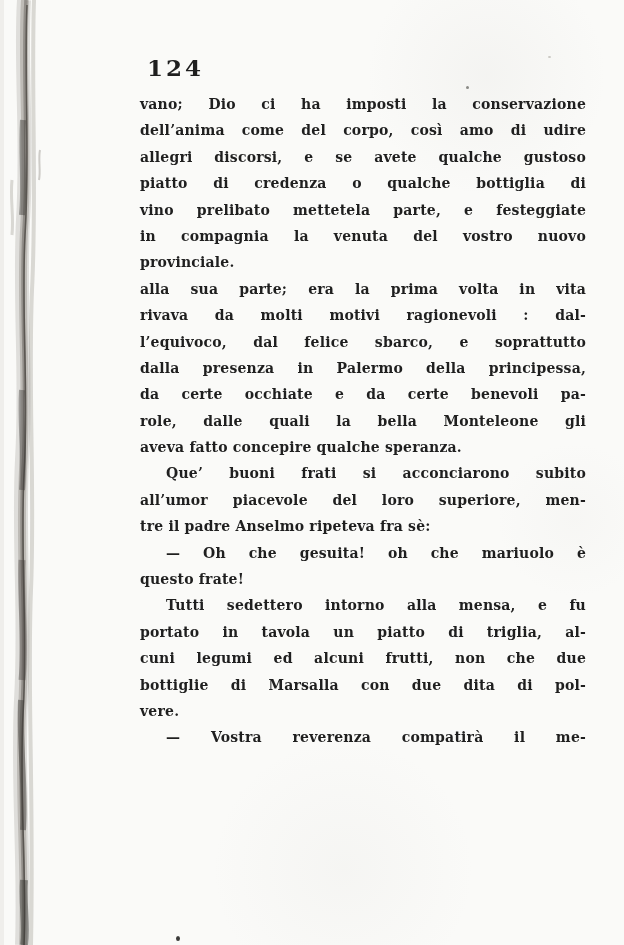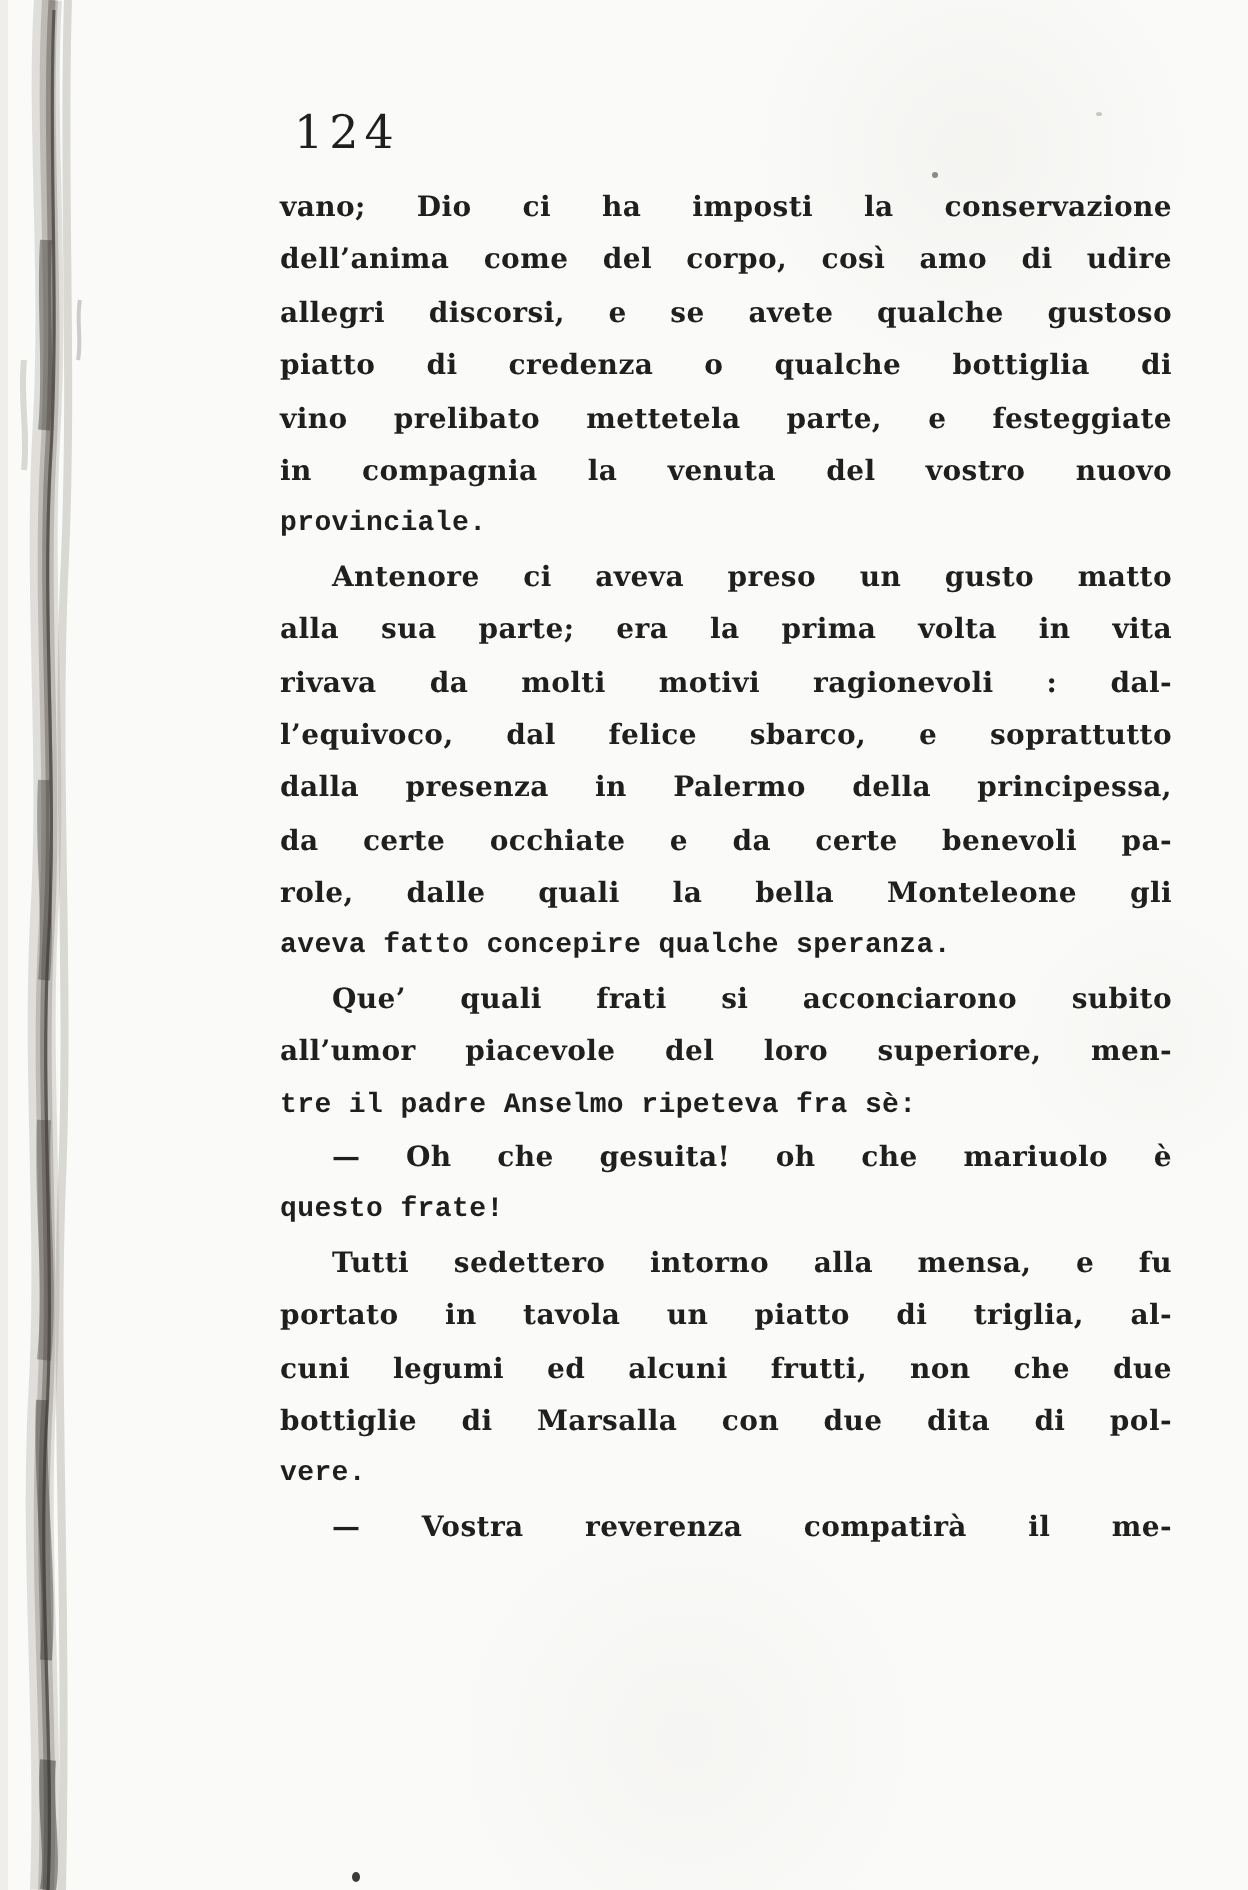--- a/index.html
+++ b/index.html
@@ -14,34 +14,34 @@
   .paper-tone{
     position:absolute;inset:0;
     background:
       radial-gradient(circle at 78% 8%, rgba(190,188,182,0.10), rgba(0,0,0,0) 12%),
       radial-gradient(circle at 55% 92%, rgba(190,188,182,0.08), rgba(0,0,0,0) 14%),
       radial-gradient(circle at 92% 55%, rgba(200,198,192,0.07), rgba(0,0,0,0) 10%);
   }
   .binding{position:absolute;left:0;top:0;}
   .page-number{
     position:absolute;left:147px;top:54px;
-    font-size:23px;font-weight:400;letter-spacing:3px;
+    font-size:23px;font-weight:700;letter-spacing:3px;
     color:var(--ink,#1f1f1f);
   }
   .text-block{
     position:absolute;left:140px;top:91px;width:446px;
     color:var(--ink,#1f1f1f);
     font-size:14px;font-weight:700;letter-spacing:0.2px;
   }
   .line{
     height:26.4px;line-height:26.4px;
     text-align:justify;text-align-last:justify;
     white-space:nowrap;
   }
-  .line.end{text-align-last:left;white-space:normal;font-family:Liberation Mono, monospace;}
+  .line.end{text-align-last:left;white-space:normal;}
   .line.indent{text-indent:26px;}
   .speck{position:absolute;border-radius:50%;}
   .speck.s1{left:466px;top:86px;width:3px;height:3px;background:#8a8a86;}
   .speck.s2{left:548px;top:56px;width:3px;height:2px;background:#c9c7c2;}
   .speck.s3{left:176px;top:936px;width:4px;height:5px;background:#3a3a38;}
 </style>
 </head>
 <body>
 
 <div class="page">
@@ -66,29 +66,28 @@
   <div class="page-number">124</div>
 
   <div class="text-block">
     <div class="line">vano; Dio ci ha imposti la conservazione</div>
     <div class="line">dell’anima come del corpo, così amo di udire</div>
     <div class="line">allegri discorsi, e se avete qualche gustoso</div>
     <div class="line">piatto di credenza o qualche bottiglia di</div>
     <div class="line">vino prelibato mettetela parte, e festeggiate</div>
     <div class="line">in compagnia la venuta del vostro nuovo</div>
     <div class="line end">provinciale.</div>
-    <div class="line indent">Antenore ci aveva preso un gusto matto</div>
     <div class="line">alla sua parte; era la prima volta in vita</div>
     <div class="line">rivava da molti motivi ragionevoli : dal-</div>
     <div class="line">l’equivoco, dal felice sbarco, e soprattutto</div>
     <div class="line">dalla presenza in Palermo della principessa,</div>
     <div class="line">da certe occhiate e da certe benevoli pa-</div>
     <div class="line">role, dalle quali la bella Monteleone gli</div>
     <div class="line end">aveva fatto concepire qualche speranza.</div>
-    <div class="line indent">Que’ quali frati si acconciarono subito</div>
+    <div class="line indent">Que’ buoni frati si acconciarono subito</div>
     <div class="line">all’umor piacevole del loro superiore, men-</div>
     <div class="line end">tre il padre Anselmo ripeteva fra sè:</div>
     <div class="line indent">— Oh che gesuita! oh che mariuolo è</div>
     <div class="line end">questo frate!</div>
     <div class="line indent">Tutti sedettero intorno alla mensa, e fu</div>
     <div class="line">portato in tavola un piatto di triglia, al-</div>
     <div class="line">cuni legumi ed alcuni frutti, non che due</div>
     <div class="line">bottiglie di Marsalla con due dita di pol-</div>
     <div class="line end">vere.</div>
     <div class="line indent">— Vostra reverenza compatirà il me-</div>

